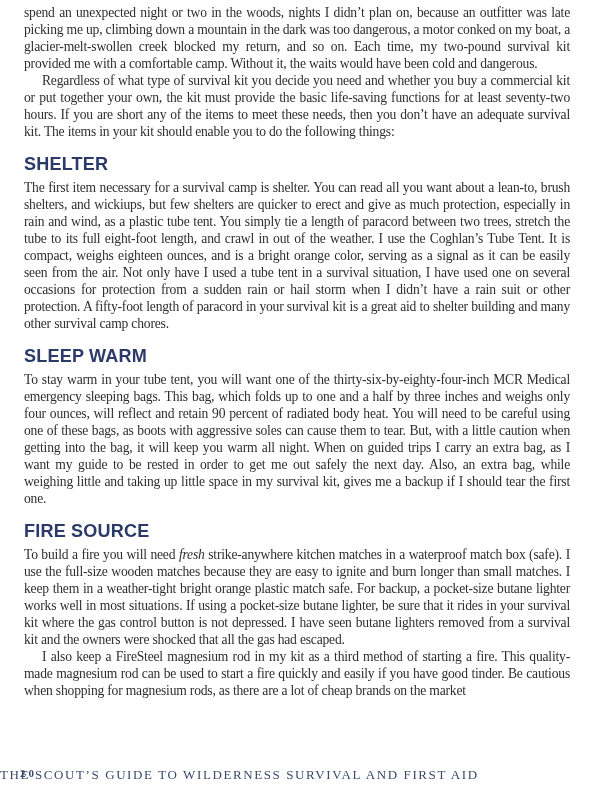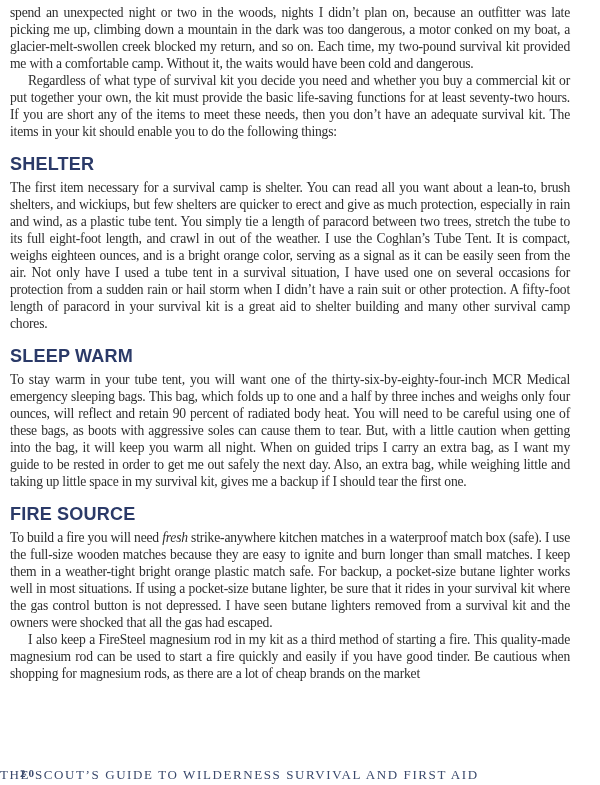--- a/index.html
+++ b/index.html
@@ -14,21 +14,21 @@
     width: 600px;
     height: 785px;
     background: var(--paper);
     overflow: hidden;
     position: relative;
   }
   .page {
     position: relative;
     width: 580px;
     height: 785px;
-    padding: 4px 10px 0 10px;
+    padding: 4px 10px 0 24px;
   }
   .body-par {
     margin: 0;
     font-family: "Liberation Serif", "DejaVu Serif", serif;
     font-size: 13.6px;
     line-height: 17px;
     letter-spacing: -0.2px;
     color: var(--body);
     text-align: justify;
   }

